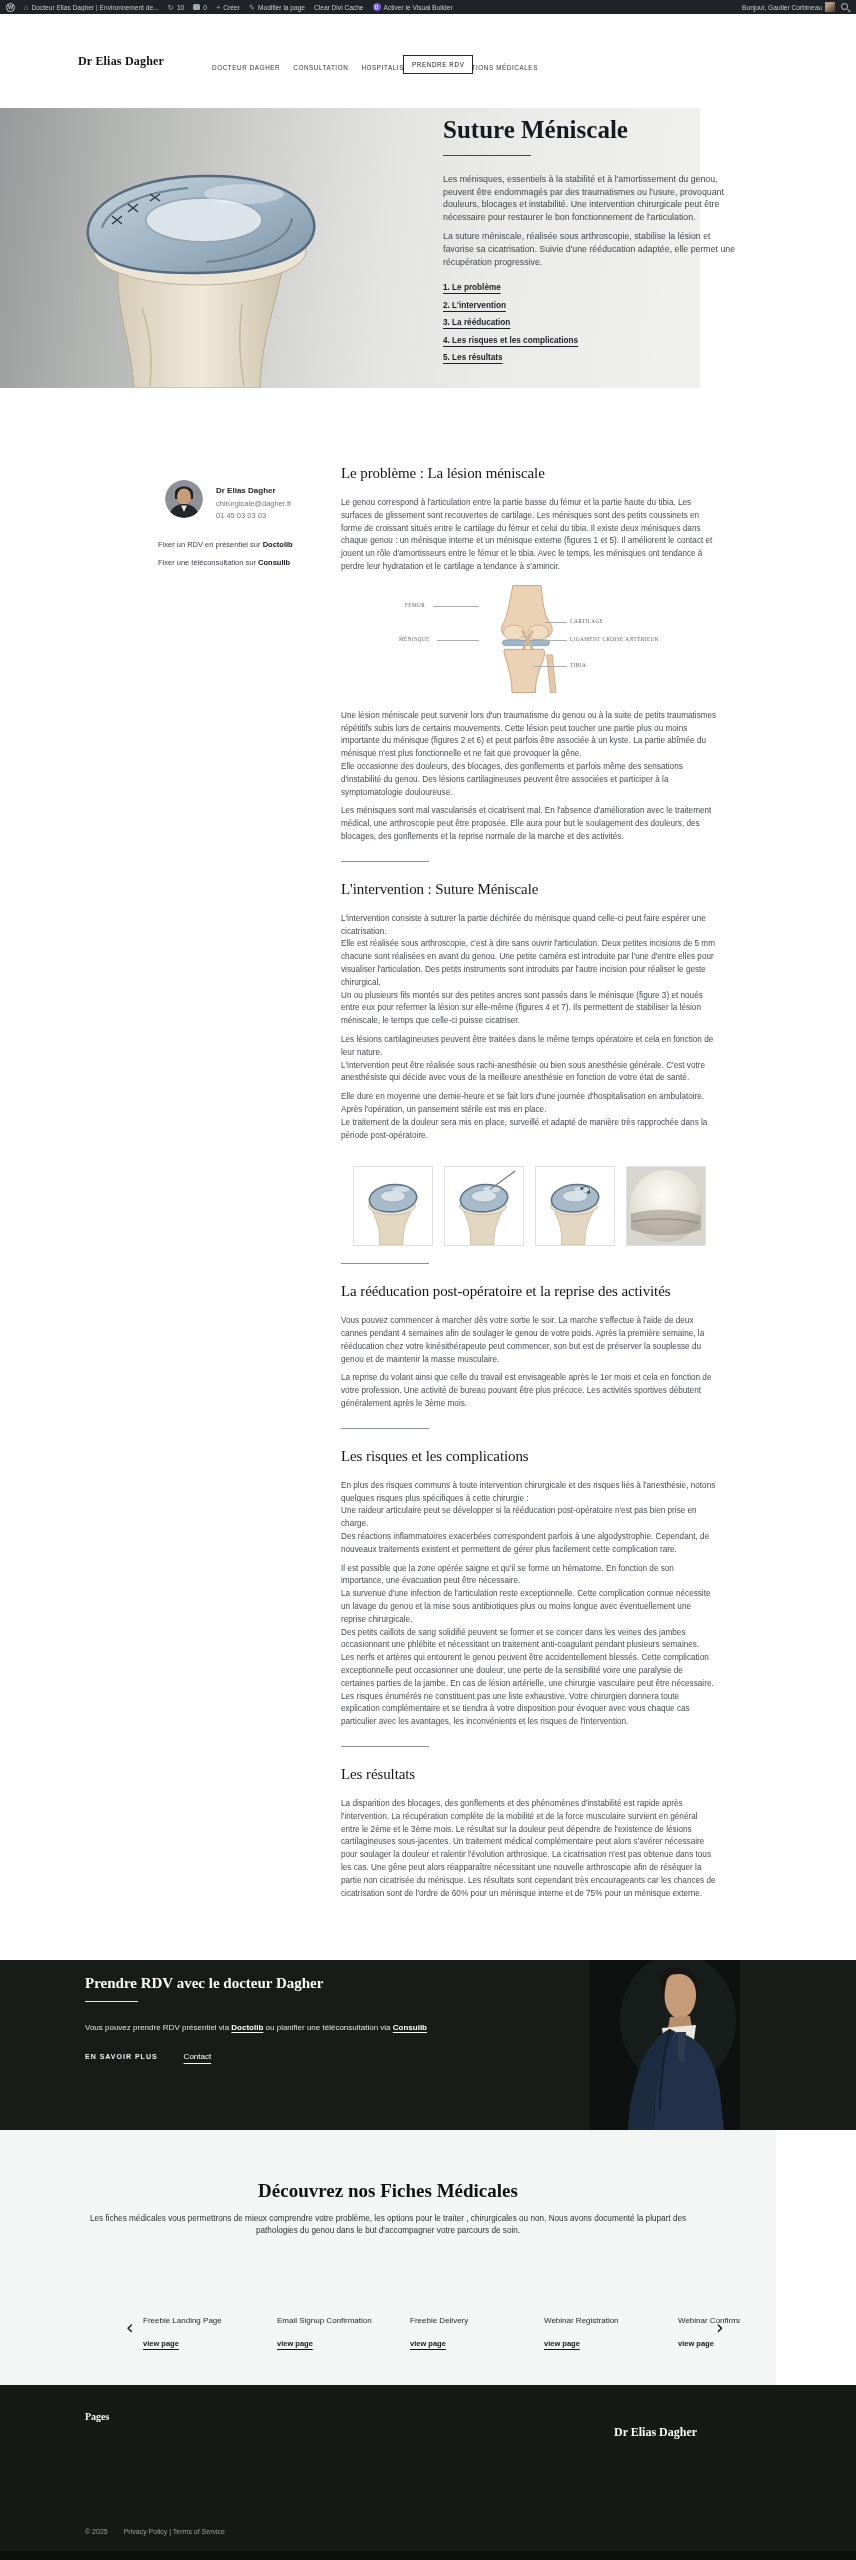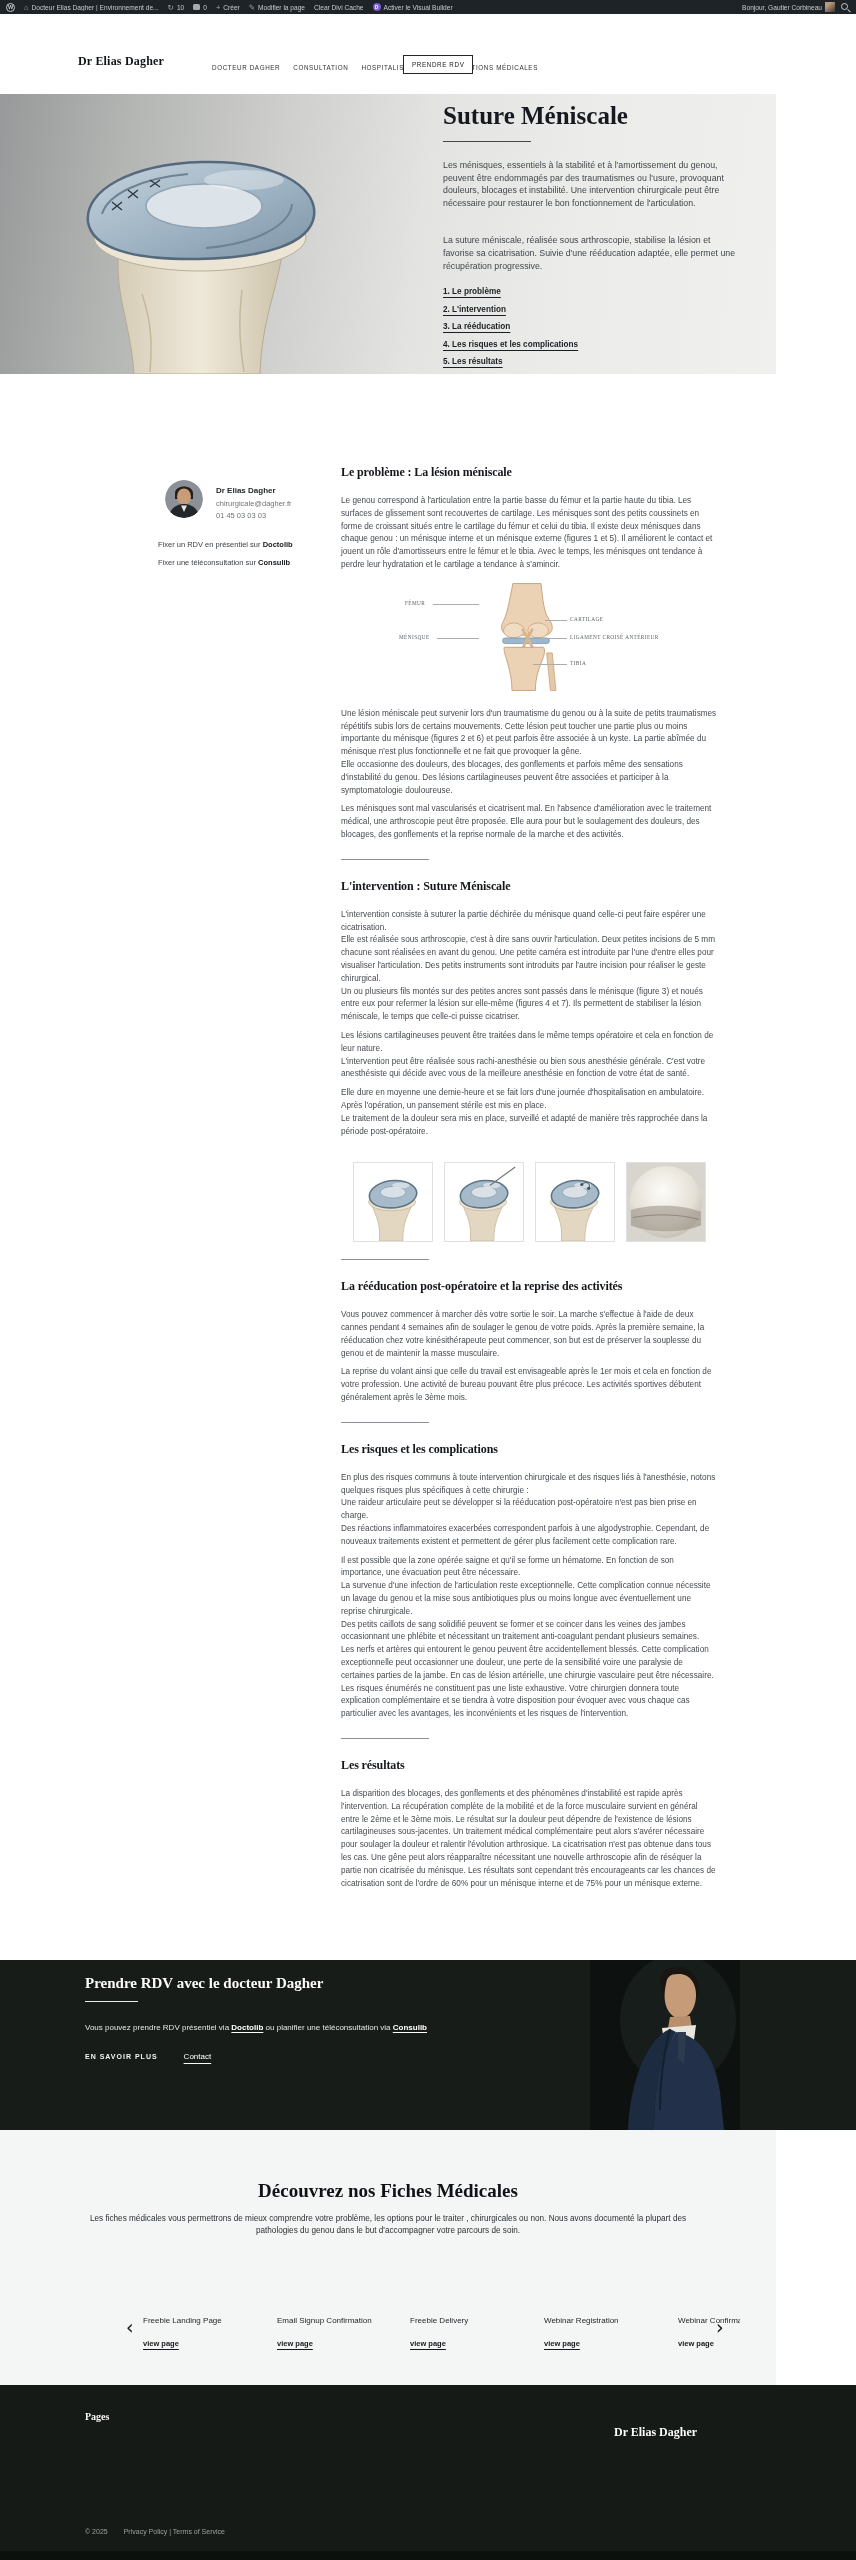--- a/index.html
+++ b/index.html
@@ -28,46 +28,46 @@
   
   .site-header { position:absolute; top:14px; left:0; width:856px; height:76px; background:#fff; }
   .logo { position:absolute; left:78px; top:40px; font-family:"Liberation Serif", serif;
     font-weight:bold; font-size:12px; color:#101317; letter-spacing:.2px; }
   .main-nav { position:absolute; left:212px; top:50px; display:flex; gap:13px; align-items:center; }
   .main-nav span { font-size:6.3px; letter-spacing:.6px; color:#2e3237; cursor:pointer; white-space:nowrap; }
   .rdv-btn { position:absolute; left:403px; top:41px; border:1px solid #23262a; padding:5px 8px;
     font-size:6.3px; letter-spacing:.6px; color:#17191c; background:#fff; cursor:pointer; white-space:nowrap; }
 
   
-  .hero { position:absolute; top:94px; left:0; width:776px; height:280px;
+  .hero { position:absolute; top:108px; left:0; width:700px; height:280px;
     background:linear-gradient(97deg,#97999a 0%,#b3b5b3 16%,#cfd0ce 36%,#e3e4e2 54%,#ebece9 72%,#f0f1ee 100%); }
   .hero-knee { position:absolute; left:-8px; top:0; height:280px; }
   .hero-content { position:absolute; left:443px; top:8px; width:300px; }
   .hero-title { font-family:"Liberation Serif", serif; font-size:25px; font-weight:bold; color:#16191f; }
   .title-rule { width:88px; border-top:1px solid #44484d; margin-top:11px; }
   .hero-p { margin-top:17px; font-size:8.8px; line-height:12.6px; color:#41464c; }
-  .hero-p + .hero-p { margin-top:25px; }
+  .hero-p + .hero-p { margin-top:7px; }
   .toc { margin-top:15px; }
   .toc a { display:table; margin-bottom:7.5px; font-size:8.2px; line-height:10px; font-weight:bold;
     color:#1b1e24; text-decoration:underline; text-underline-offset:2.5px; cursor:pointer; }
 
   
   .contact-card { position:absolute; left:158px; top:480px; width:180px; }
   .cc-top { display:flex; margin-left:7px; }
   .cc-avatar { width:38px; height:38px; border-radius:50%; overflow:hidden; flex:0 0 38px; }
   .cc-info { margin-left:13px; padding-top:6px; }
   .cc-name { font-size:8px; font-weight:bold; color:#23272b; }
   .cc-line { font-size:7.5px; color:#6e747a; margin-top:3.5px; }
   .cc-links { margin-top:20px; }
   .cc-links p { font-size:7.5px; color:#3c4147; margin-bottom:8.5px; }
   .cc-links b { color:#16191d; }
 
   
   .article { position:absolute; left:341px; top:370px; width:376px; color:#454a51; }
-  .article h2 { font-family:"Liberation Serif", serif; font-size:12px; font-weight:bold;
+  .article h2 { font-family:"Liberation Serif", serif; font-size:15px; font-weight:normal;
     color:#14171c; letter-spacing:-.1px; white-space:nowrap; margin-bottom:15px; }
   .article p { font-size:8.2px; line-height:12.8px; margin-bottom:6px; white-space:pre-line; }
   .divider { width:88px; border-top:1px solid #8a9095; margin:17px 0 19px; }
   .mt-first { margin-top:95px; }
 
   
   .anatomy { position:relative; width:100%; height:122px; margin:6px 0 8px; }
   .anatomy svg.knee { position:absolute; left:140px; top:2px; }
   .alabel { position:absolute; font-size:5.3px; letter-spacing:.4px; color:#5f646a;
     font-family:"Liberation Serif", serif; text-transform:uppercase; white-space:nowrap; }

